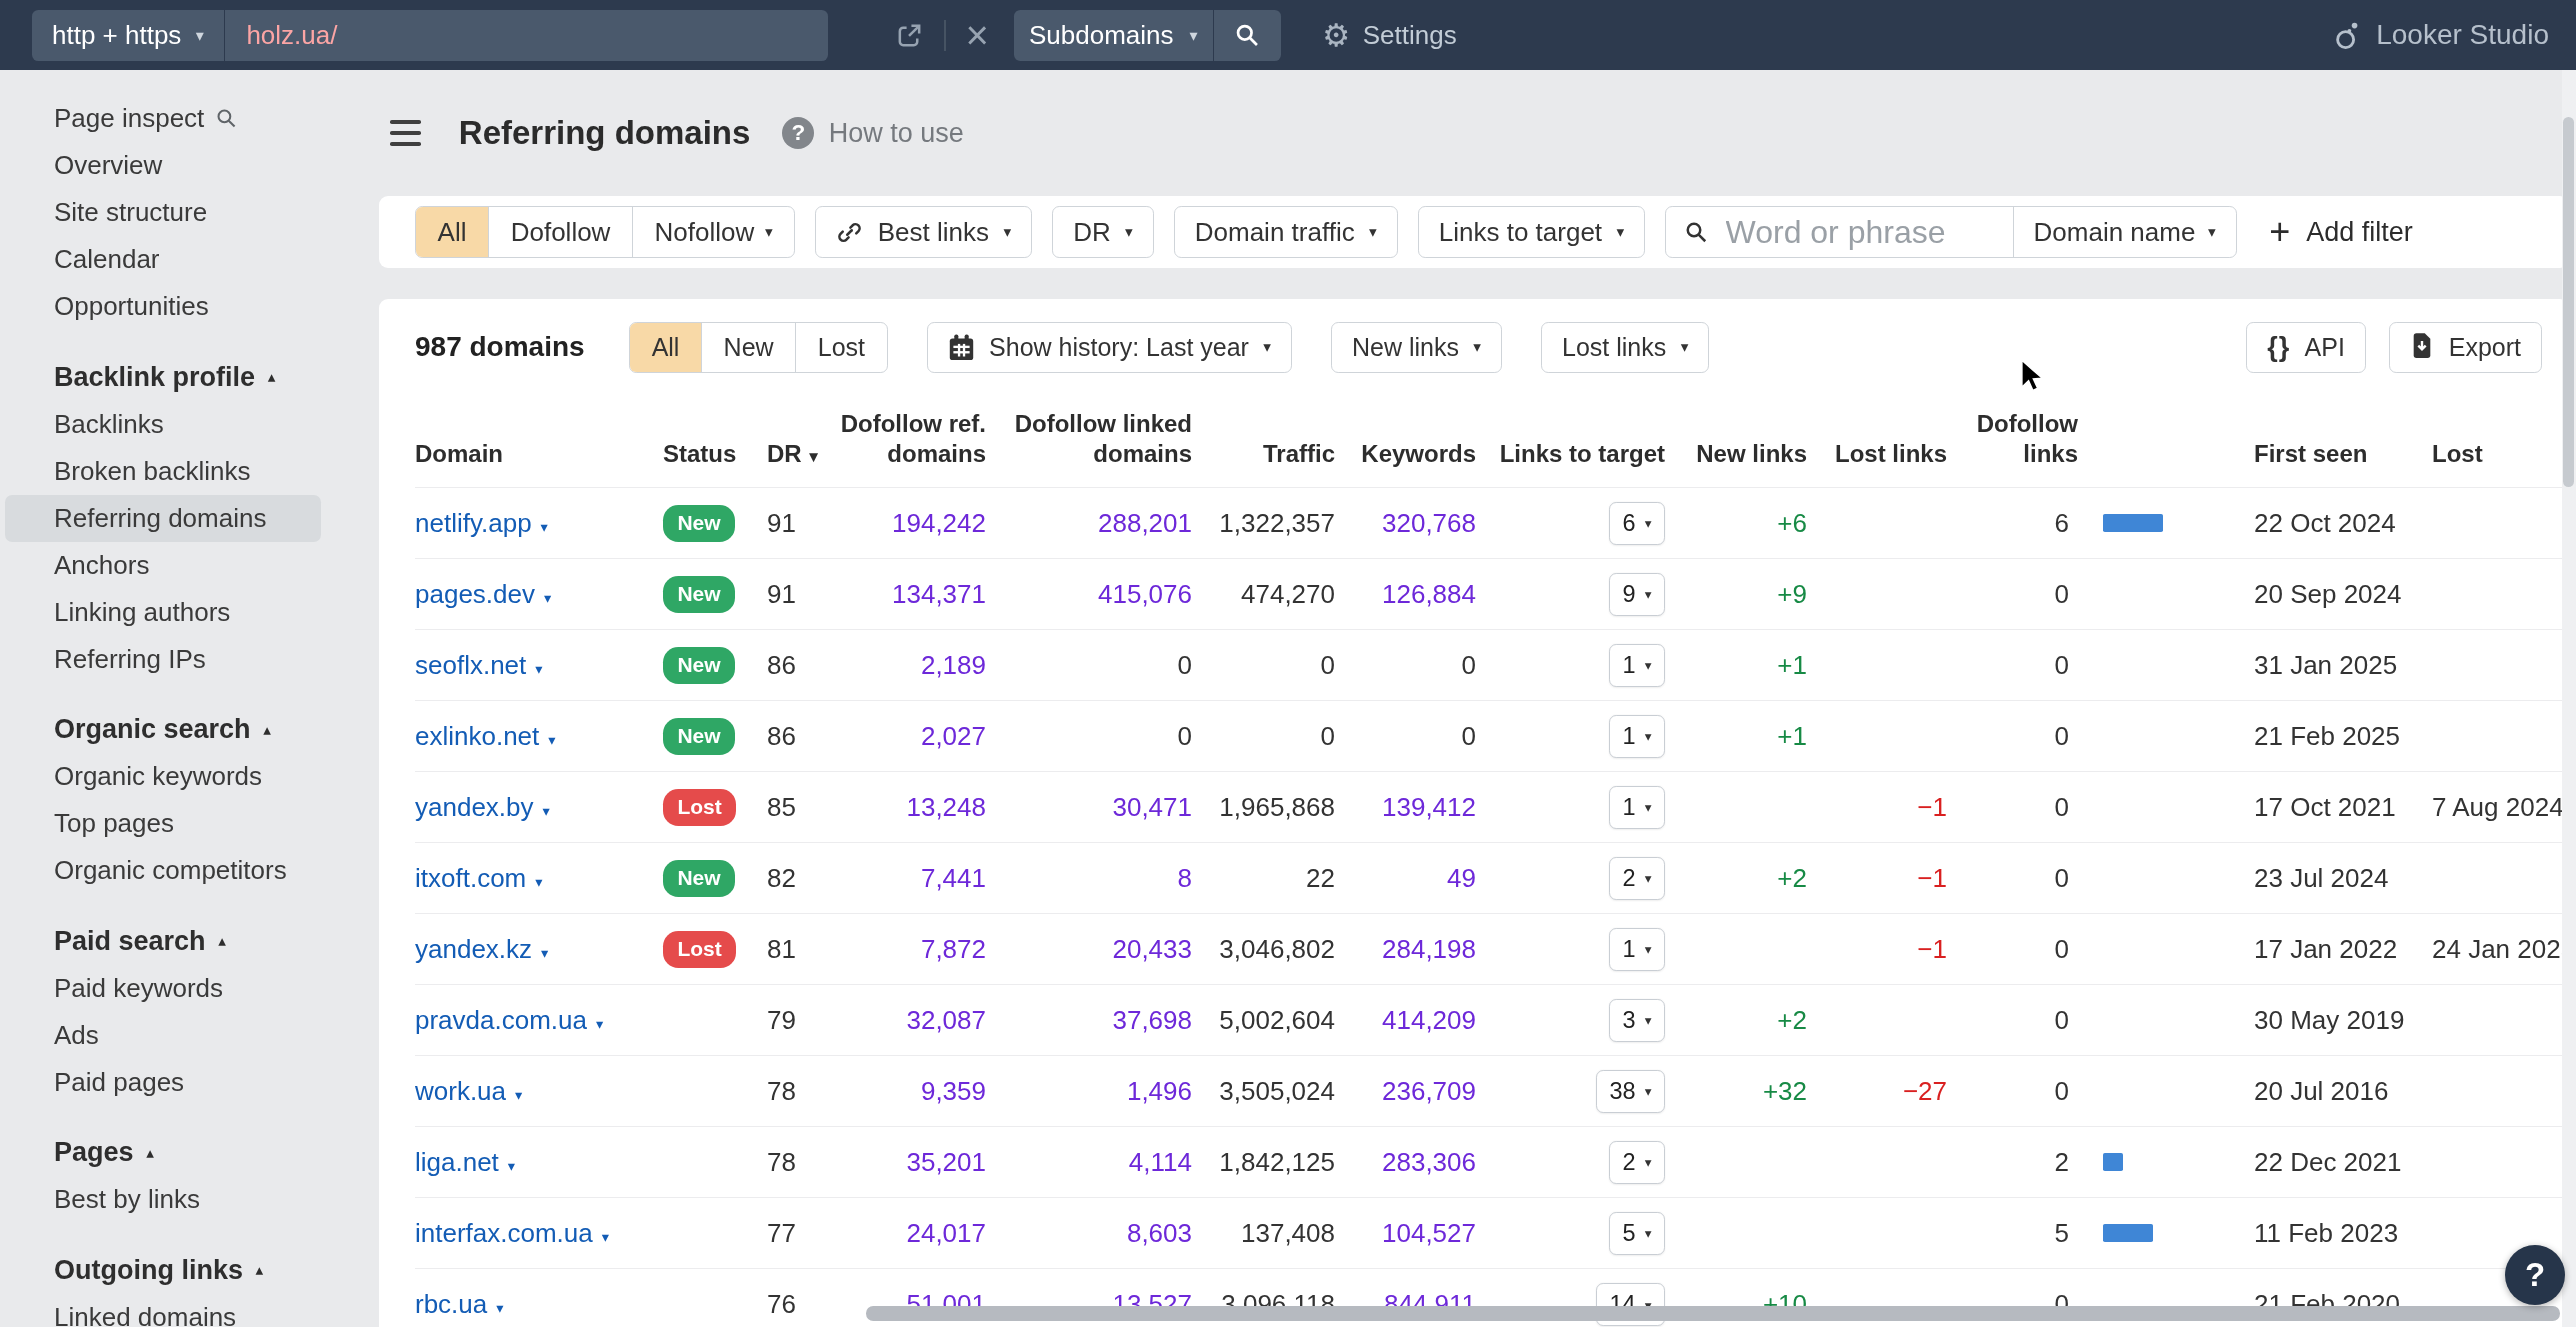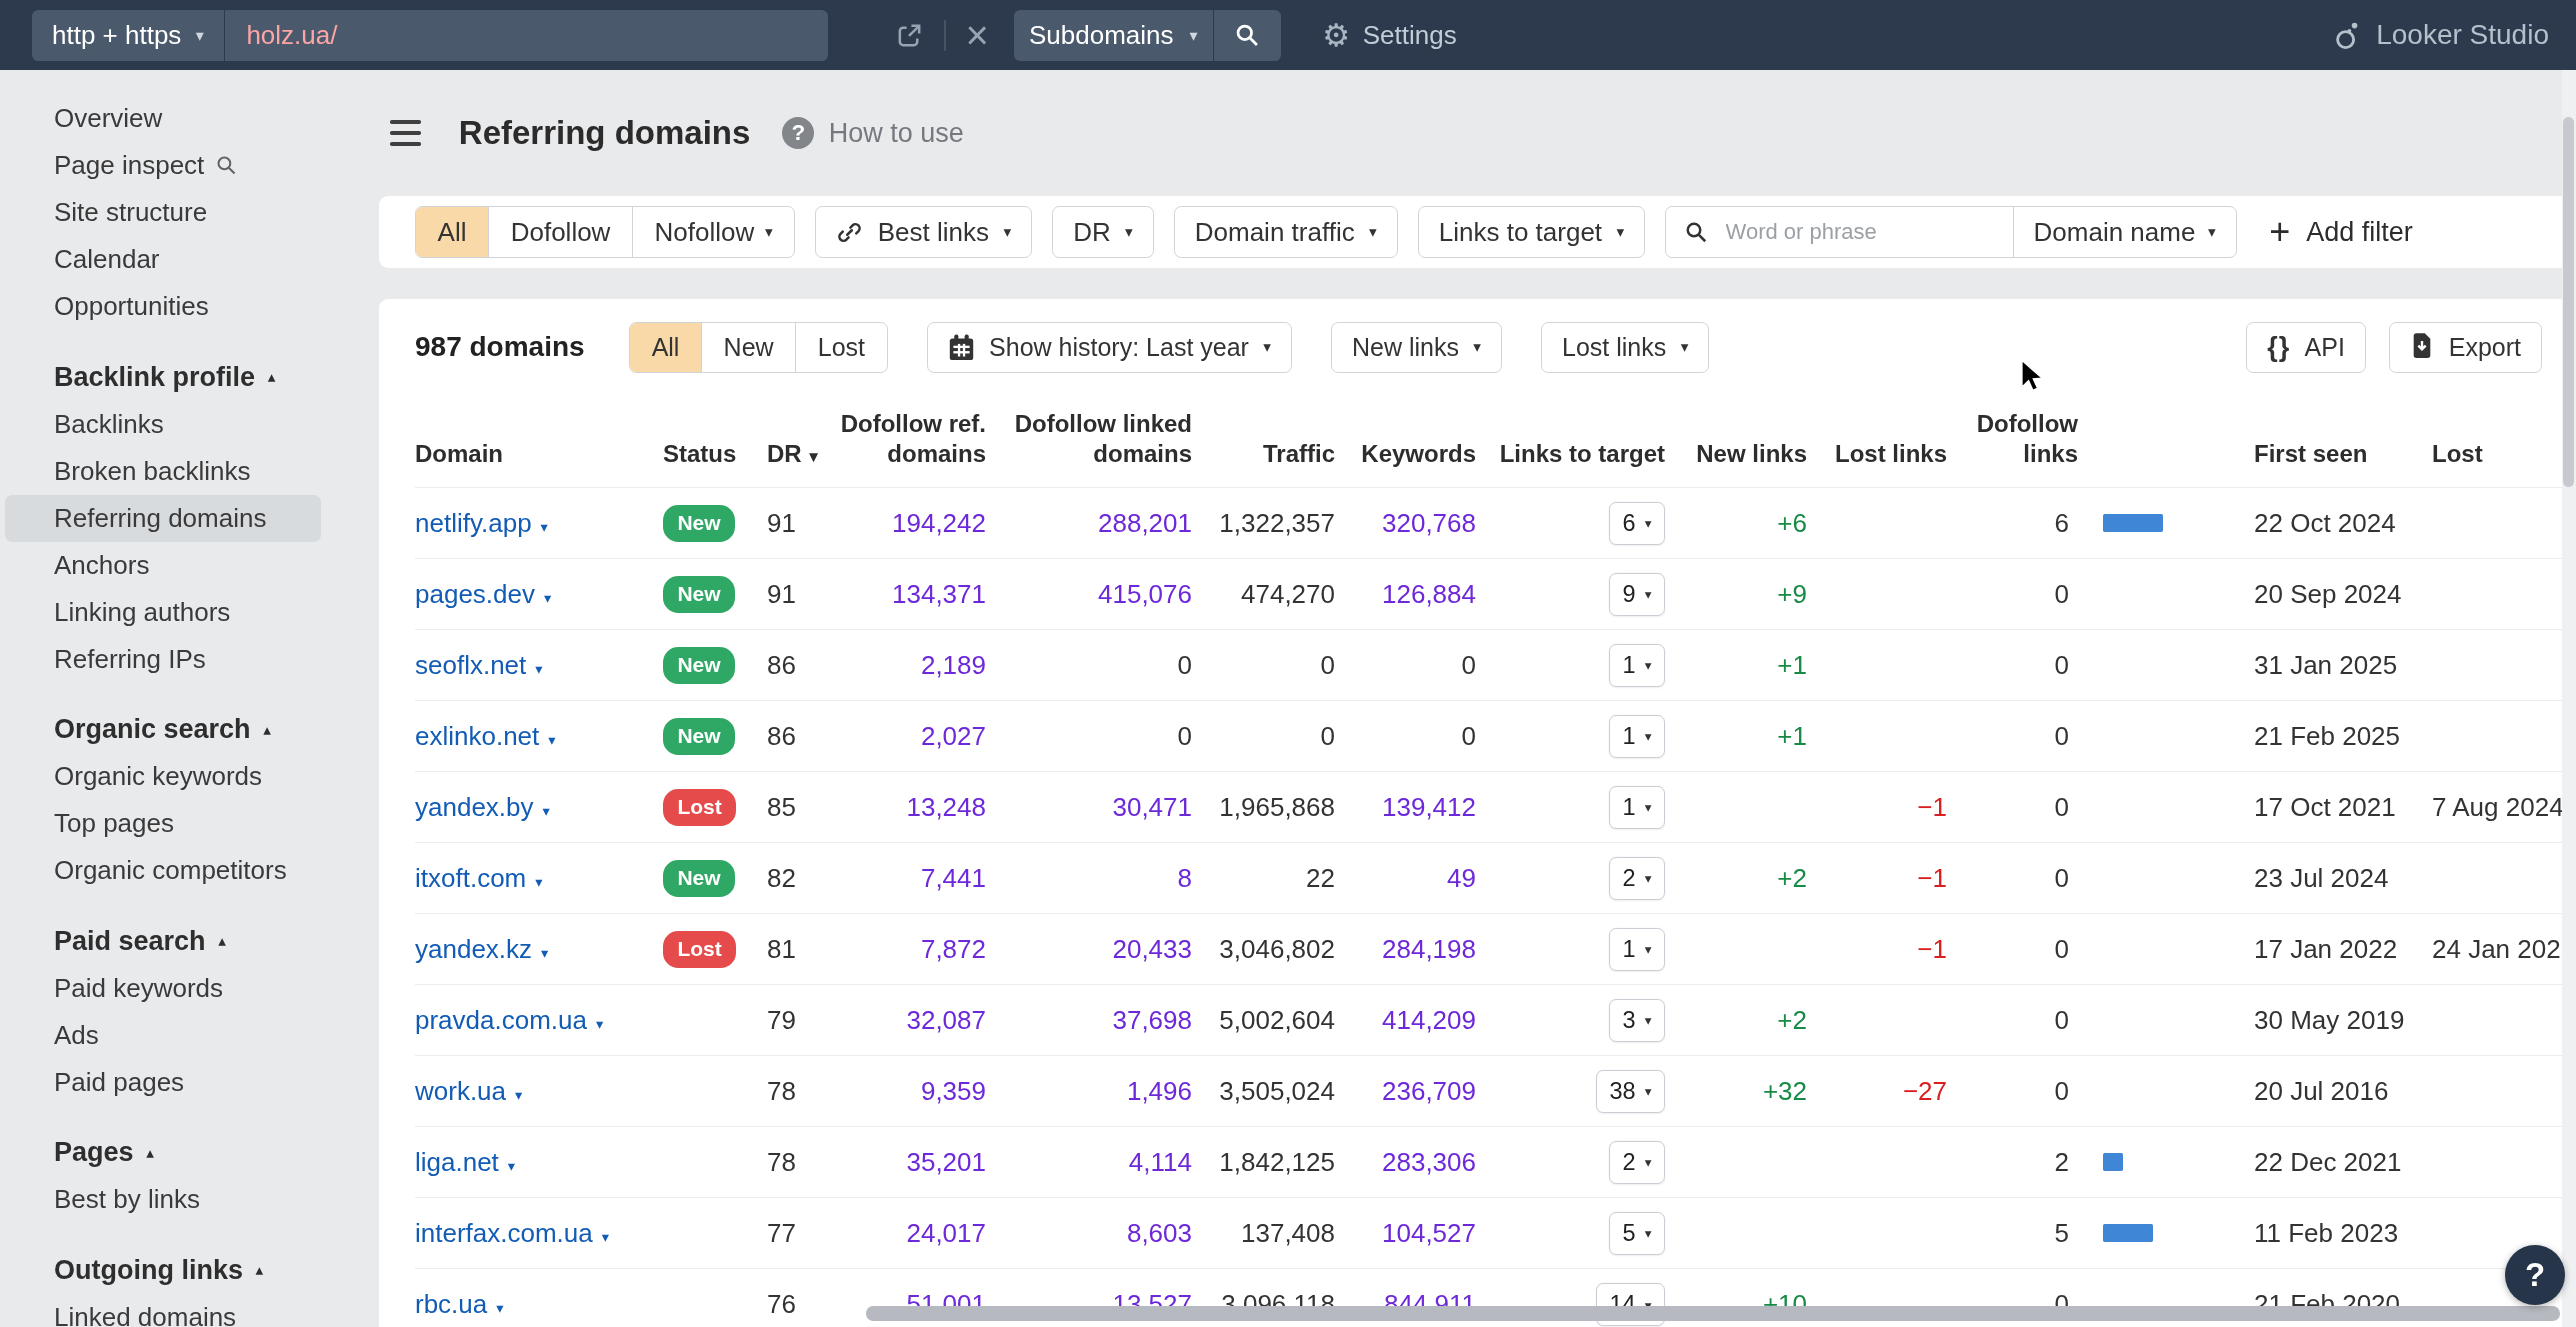--- a/index.html
+++ b/index.html
@@ -52,21 +52,21 @@
   .seg{display:flex;border:0.9px solid #cfd4d9;border-radius:7.2px;overflow:hidden;height:52px;background:#fff;}
   .seg>div{padding:0 21.6px;display:flex;align-items:center;gap:10.8px;font-size:26px;color:#333;
            border-left:0.9px solid #cfd4d9;cursor:pointer;white-space:nowrap;}
   .seg>div:first-child{border-left:none;}
   .seg>div.sel{background:#f8d9a7;}
   .fbtn{height:52px;border:0.9px solid #cfd4d9;border-radius:7.2px;background:#fff;display:flex;
         align-items:center;gap:14.4px;padding:0 20px;font-size:26px;color:#333;white-space:nowrap;cursor:pointer;}
   .dcar{font-size:15.3px;color:#333;}
   .search-group{display:flex;height:52px;border:0.9px solid #cfd4d9;border-radius:7.2px;overflow:hidden;background:#fff;}
   .sg-input{display:flex;align-items:center;gap:14.4px;padding:0 18px;}
-  .sg-input input{border:none;outline:none;font-size:22px;width:271px;color:#3b82f6;}
+  .sg-input input{border:none;outline:none;font-size:32px;width:271px;color:#3b82f6;}
   .sg-input input::placeholder{color:#9aa0a6;}
   .sg-scope{display:flex;align-items:center;gap:12.6px;border-left:0.9px solid #cfd4d9;padding:0 20px;
             font-size:26px;color:#333;cursor:pointer;white-space:nowrap;}
   .addf{display:flex;align-items:center;gap:16px;font-size:27px;color:#2c2c2c;margin-left:12.6px;cursor:pointer;}
   .plus{font-size:36px;font-weight:normal;line-height:0;}
 
   
   .table-card{padding:20px 0 0 36px;min-height:1008px;position:relative;}
   .toolbar{display:flex;align-items:center;gap:39px;height:56px;padding-right:27px;}
   .count{font-size:28px;font-weight:bold;color:#222;margin-right:5.4px;white-space:nowrap;}
@@ -146,30 +146,30 @@
         <circle cx="17" cy="12.5" r="2" fill="currentColor"></circle>
       </svg>
       <span>Looker Studio</span>
     </div>
   </div>
 
   <div class="body">
 
     <nav class="sidebar">
         <div class="sb-item">
-          <span>Overview</span>
-        </div>
-        <div class="sb-item">
           <span>Page inspect</span>
           <span class="sb-search">
             <svg width="23.5" height="23.5" viewBox="0 0 30 30">
               <circle cx="12" cy="12" r="7.5" fill="none" stroke="currentColor" stroke-width="2.6"></circle>
               <path d="M17.5 17.5L25 25" stroke="currentColor" stroke-width="2.6"></path>
             </svg>
           </span>
+        </div>
+        <div class="sb-item">
+          <span>Overview</span>
         </div>
         <div class="sb-item">
           <span>Site structure</span>
         </div>
         <div class="sb-item">
           <span>Calendar</span>
         </div>
         <div class="sb-item">
           <span>Opportunities</span>
         </div>

